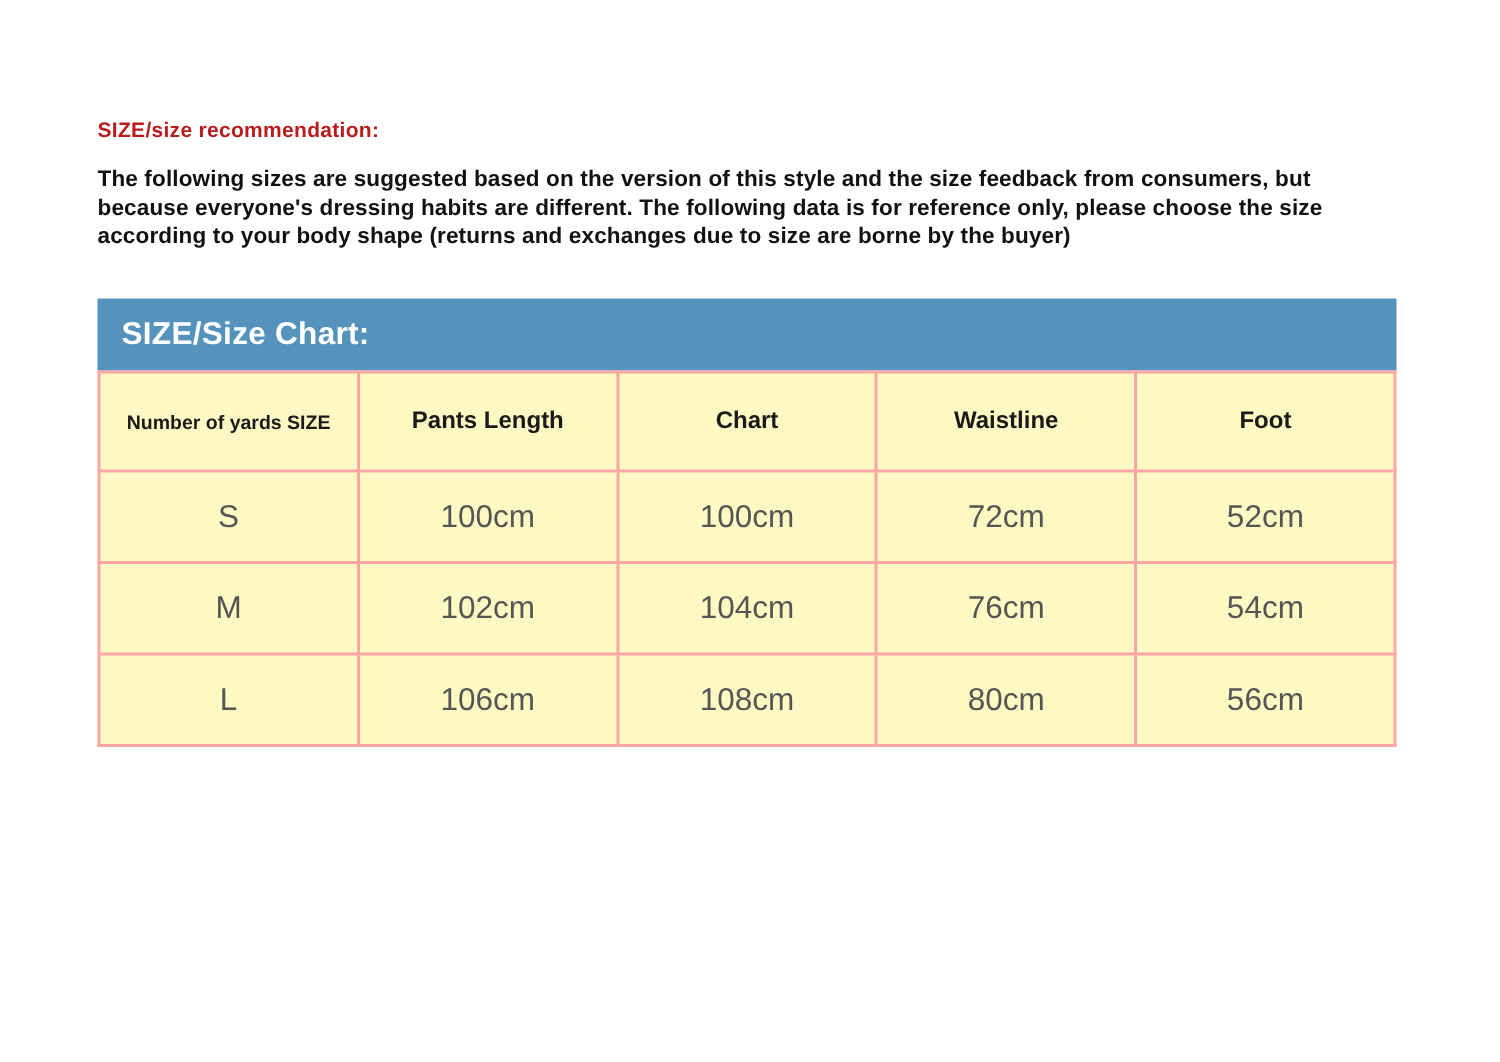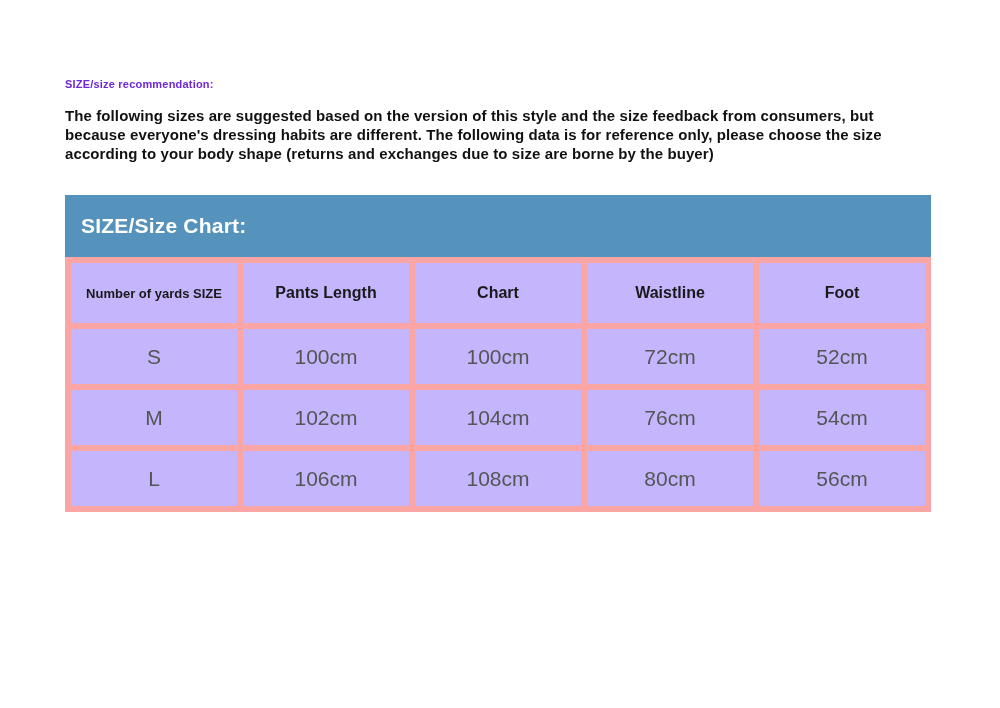--- a/index.html
+++ b/index.html
@@ -7,62 +7,62 @@
   body {
     background: #ffffff;
     font-family: "Liberation Sans", "DejaVu Sans", sans-serif;
     color: #111111;
   }
   .content {
     width: 1000px;
     padding: 78px 67px 0 65px;
   }
   .page-heading {
-    font-size: 11px;
+    font-size: 14px;
     font-weight: bold;
     letter-spacing: 0.2px;
-    color: #6d28d9;
+    color: #b91c1c;
   }
   .description {
     margin-top: 16px;
     font-size: 15px;
     font-weight: bold;
     line-height: 19px;
     letter-spacing: 0.1px;
     color: #111111;
     max-width: 868px;
   }
   .chart-section {
     margin-top: 32px;
     width: 866px;
   }
   .chart-banner {
-    height: 62px;
+    height: 48px;
     background: #5593bc;
     display: flex;
     align-items: center;
     padding-left: 16px;
   }
   .chart-banner-title {
     color: #ffffff;
     font-size: 21px;
     font-weight: bold;
     letter-spacing: 0.2px;
   }
   table.size-table {
     width: 866px;
     border-collapse: collapse;
     table-layout: fixed;
   }
   table.size-table th,
   table.size-table td {
-    border: 6px solid #fca5a5;
+    border: 2px solid #fca5a5;
     text-align: center;
     vertical-align: middle;
-    background: #c4b5fd;
+    background: #fef9c3;
   }
   table.size-table th {
     height: 66px;
     font-weight: bold;
     color: #1a1a1a;
     font-size: 16px;
   }
   table.size-table th.first-col {
     font-size: 13px;
   }

